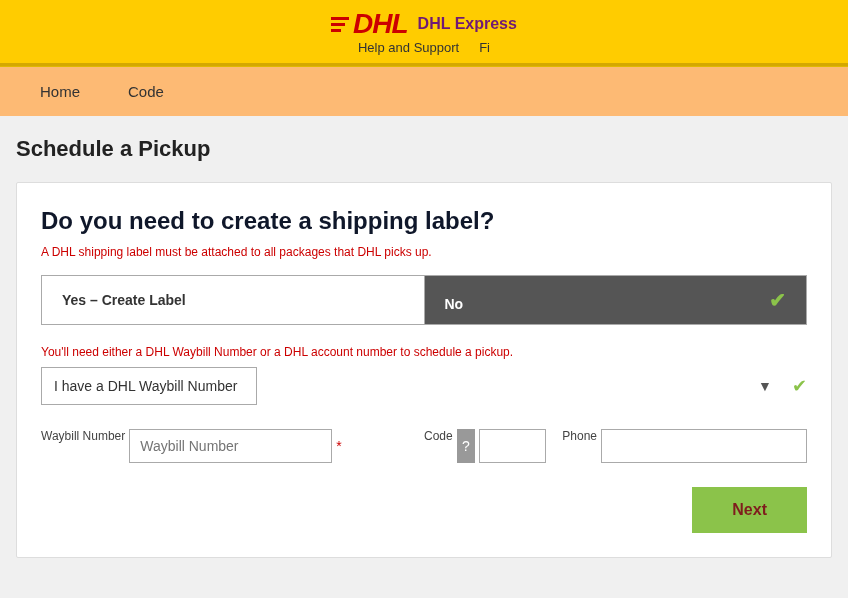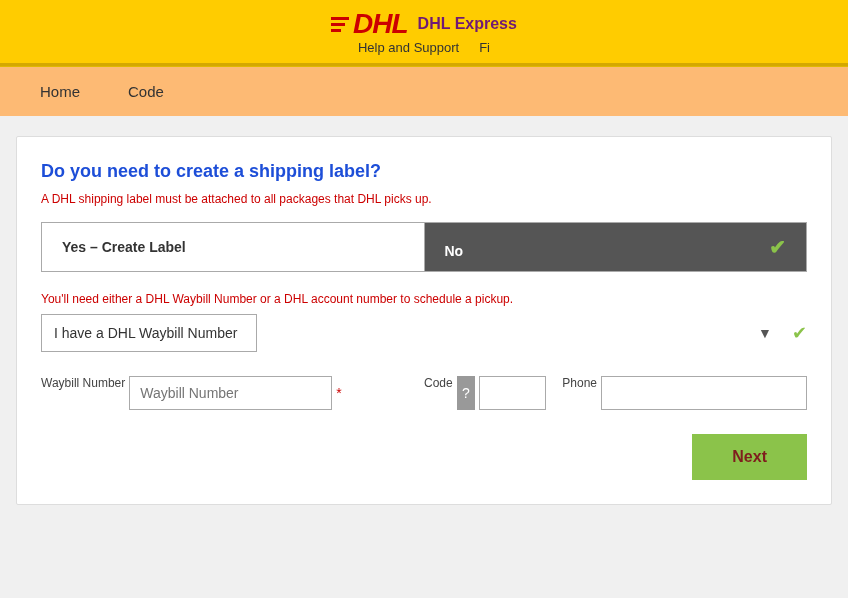--- a/index.html
+++ b/index.html
@@ -91,23 +91,23 @@
     
     .card {
       background: #fff;
       border: 1px solid #ddd;
       border-radius: 2px;
       padding: 24px;
       max-width: 820px;
     }
 
     .section-title {
-      font-size: 18px;
-      font-weight: bold;
-      color: #1d4ed8;
+      font-size: 24px;
+      font-weight: bold;
+      color: #0f172a;
       margin-bottom: 10px;
     }
 
     .section-desc {
       font-size: 12px;
       color: #c00;
       margin-bottom: 16px;
     }
 
     
@@ -270,20 +270,21 @@
     <a>Fi</a>
   </div>
 </div>
 
 <div class="nav">
   <a class="nav-item">Home</a>
   <a class="nav-item">Code</a>
 </div>
 
 <div class="page">
+  <h1 class="page-title">Schedule a Pickup</h1>
 
   <div class="card">
 
     <div>
       <div class="section-title">Do you need to create a shipping label?</div>
       <div class="section-desc">A DHL shipping label must be attached to all packages that DHL picks up.</div>
 
       <div class="label-toggle">
         <button class="label-btn label-btn-yes">Yes – Create Label</button>
         <button class="label-btn label-btn-no">

